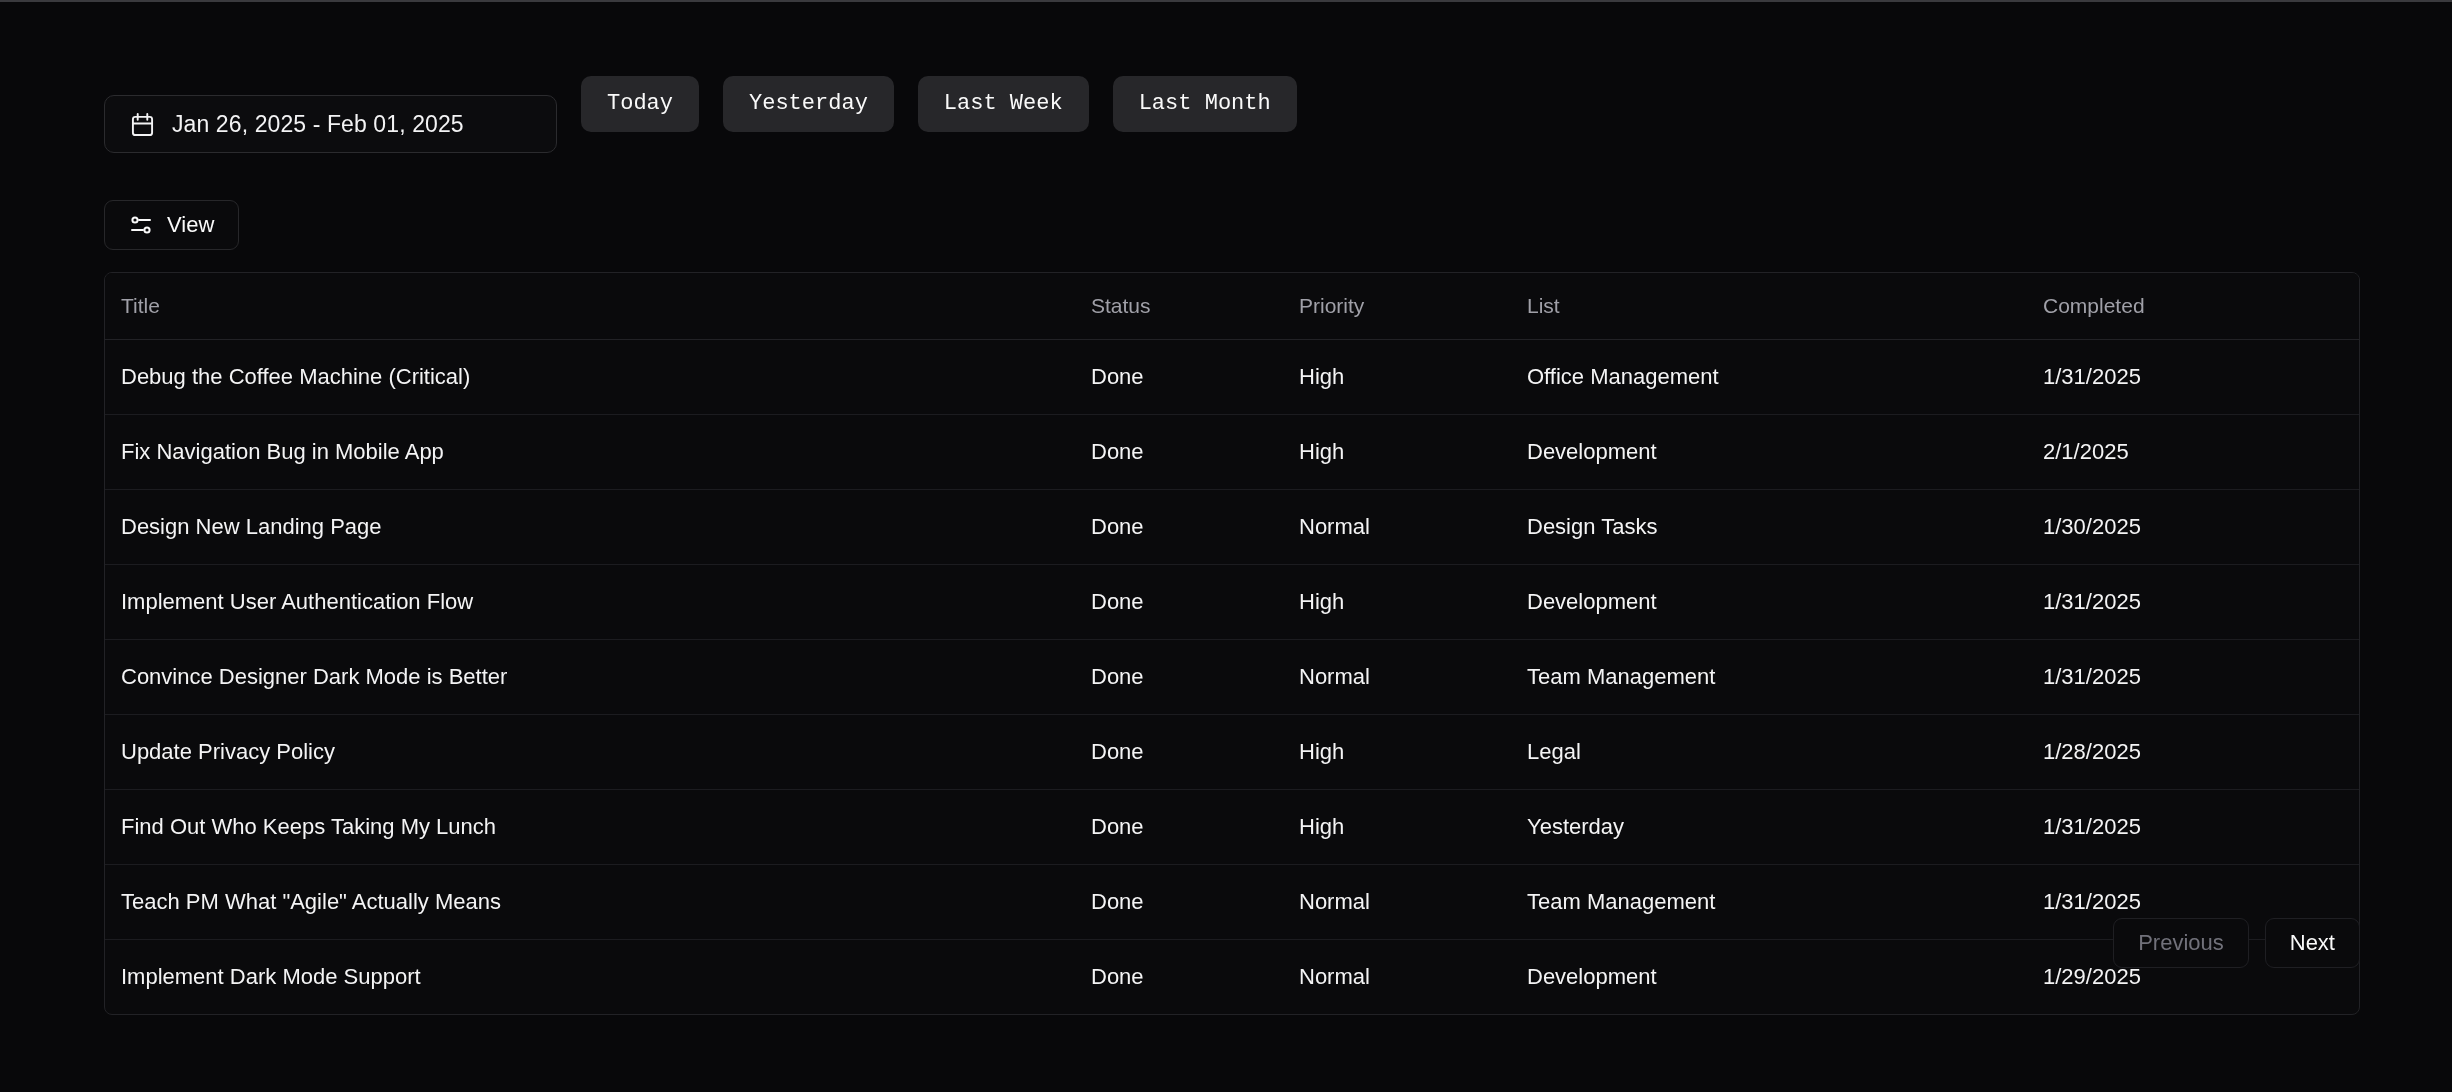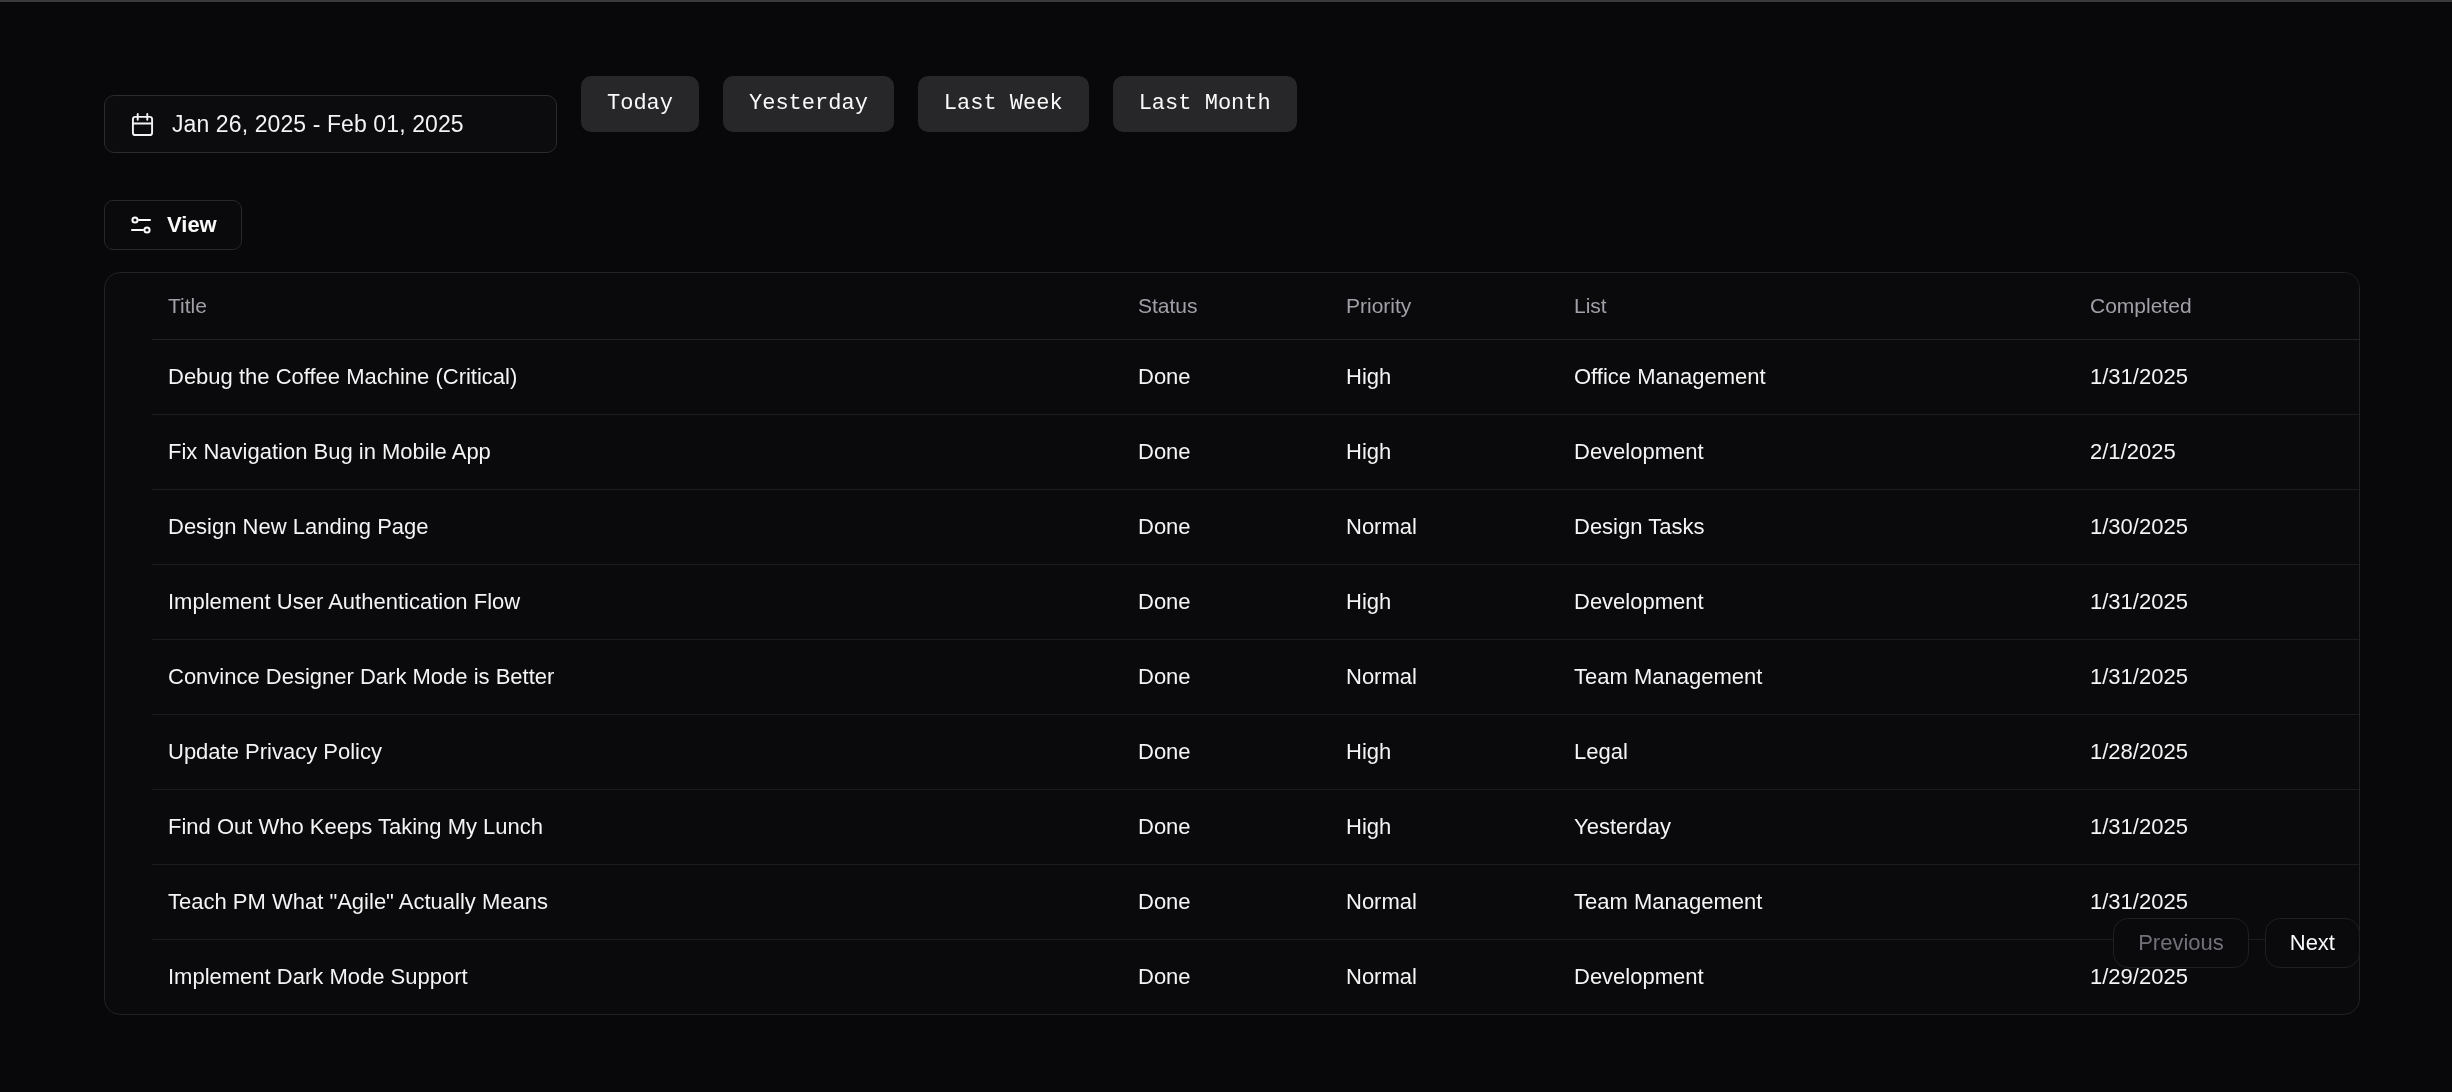--- a/index.html
+++ b/index.html
@@ -95,35 +95,33 @@
     gap: 14px;
     height: 50px;
     padding: 0 24px;
     border: 1px solid #27272a;
     border-radius: 9px;
     background: #0a0a0c;
     color: #fafafa;
     font-family: "Liberation Sans", sans-serif;
     font-size: 22px;
     cursor: pointer;
-    font-weight: bold;
   }
   .sliders-icon { width: 24px; height: 24px; display: block; flex: none; }
 
   
   .table-wrap {
     position: absolute;
     left: 104px;
     top: 270px;
     width: 2256px;
     border: 1px solid #222226;
-    border-radius: 16px;
+    border-radius: 8px;
     overflow: hidden;
     background: #0a0a0c;
-    padding-left: 47px;
   }
 
   table { width: 100%; border-collapse: collapse; }
 
   thead th {
     text-align: left;
     font-size: 21px;
     font-weight: normal;
     color: #a0a0a8;
     padding: 21px 0 21px 0;
@@ -151,21 +149,21 @@
     right: 92px;
     top: 916px;
     display: flex;
     align-items: center;
     gap: 16px;
   }
   .page-btn {
     height: 50px;
     padding: 0 24px;
     border: 1px solid #1f1f23;
-    border-radius: 15px;
+    border-radius: 9px;
     background: #0a0a0c;
     color: #fafafa;
     font-family: "Liberation Sans", sans-serif;
     font-size: 22px;
     cursor: pointer;
   }
   .page-btn.disabled { color: #71717a; cursor: default; }
 </style>
 </head>
 <body>

